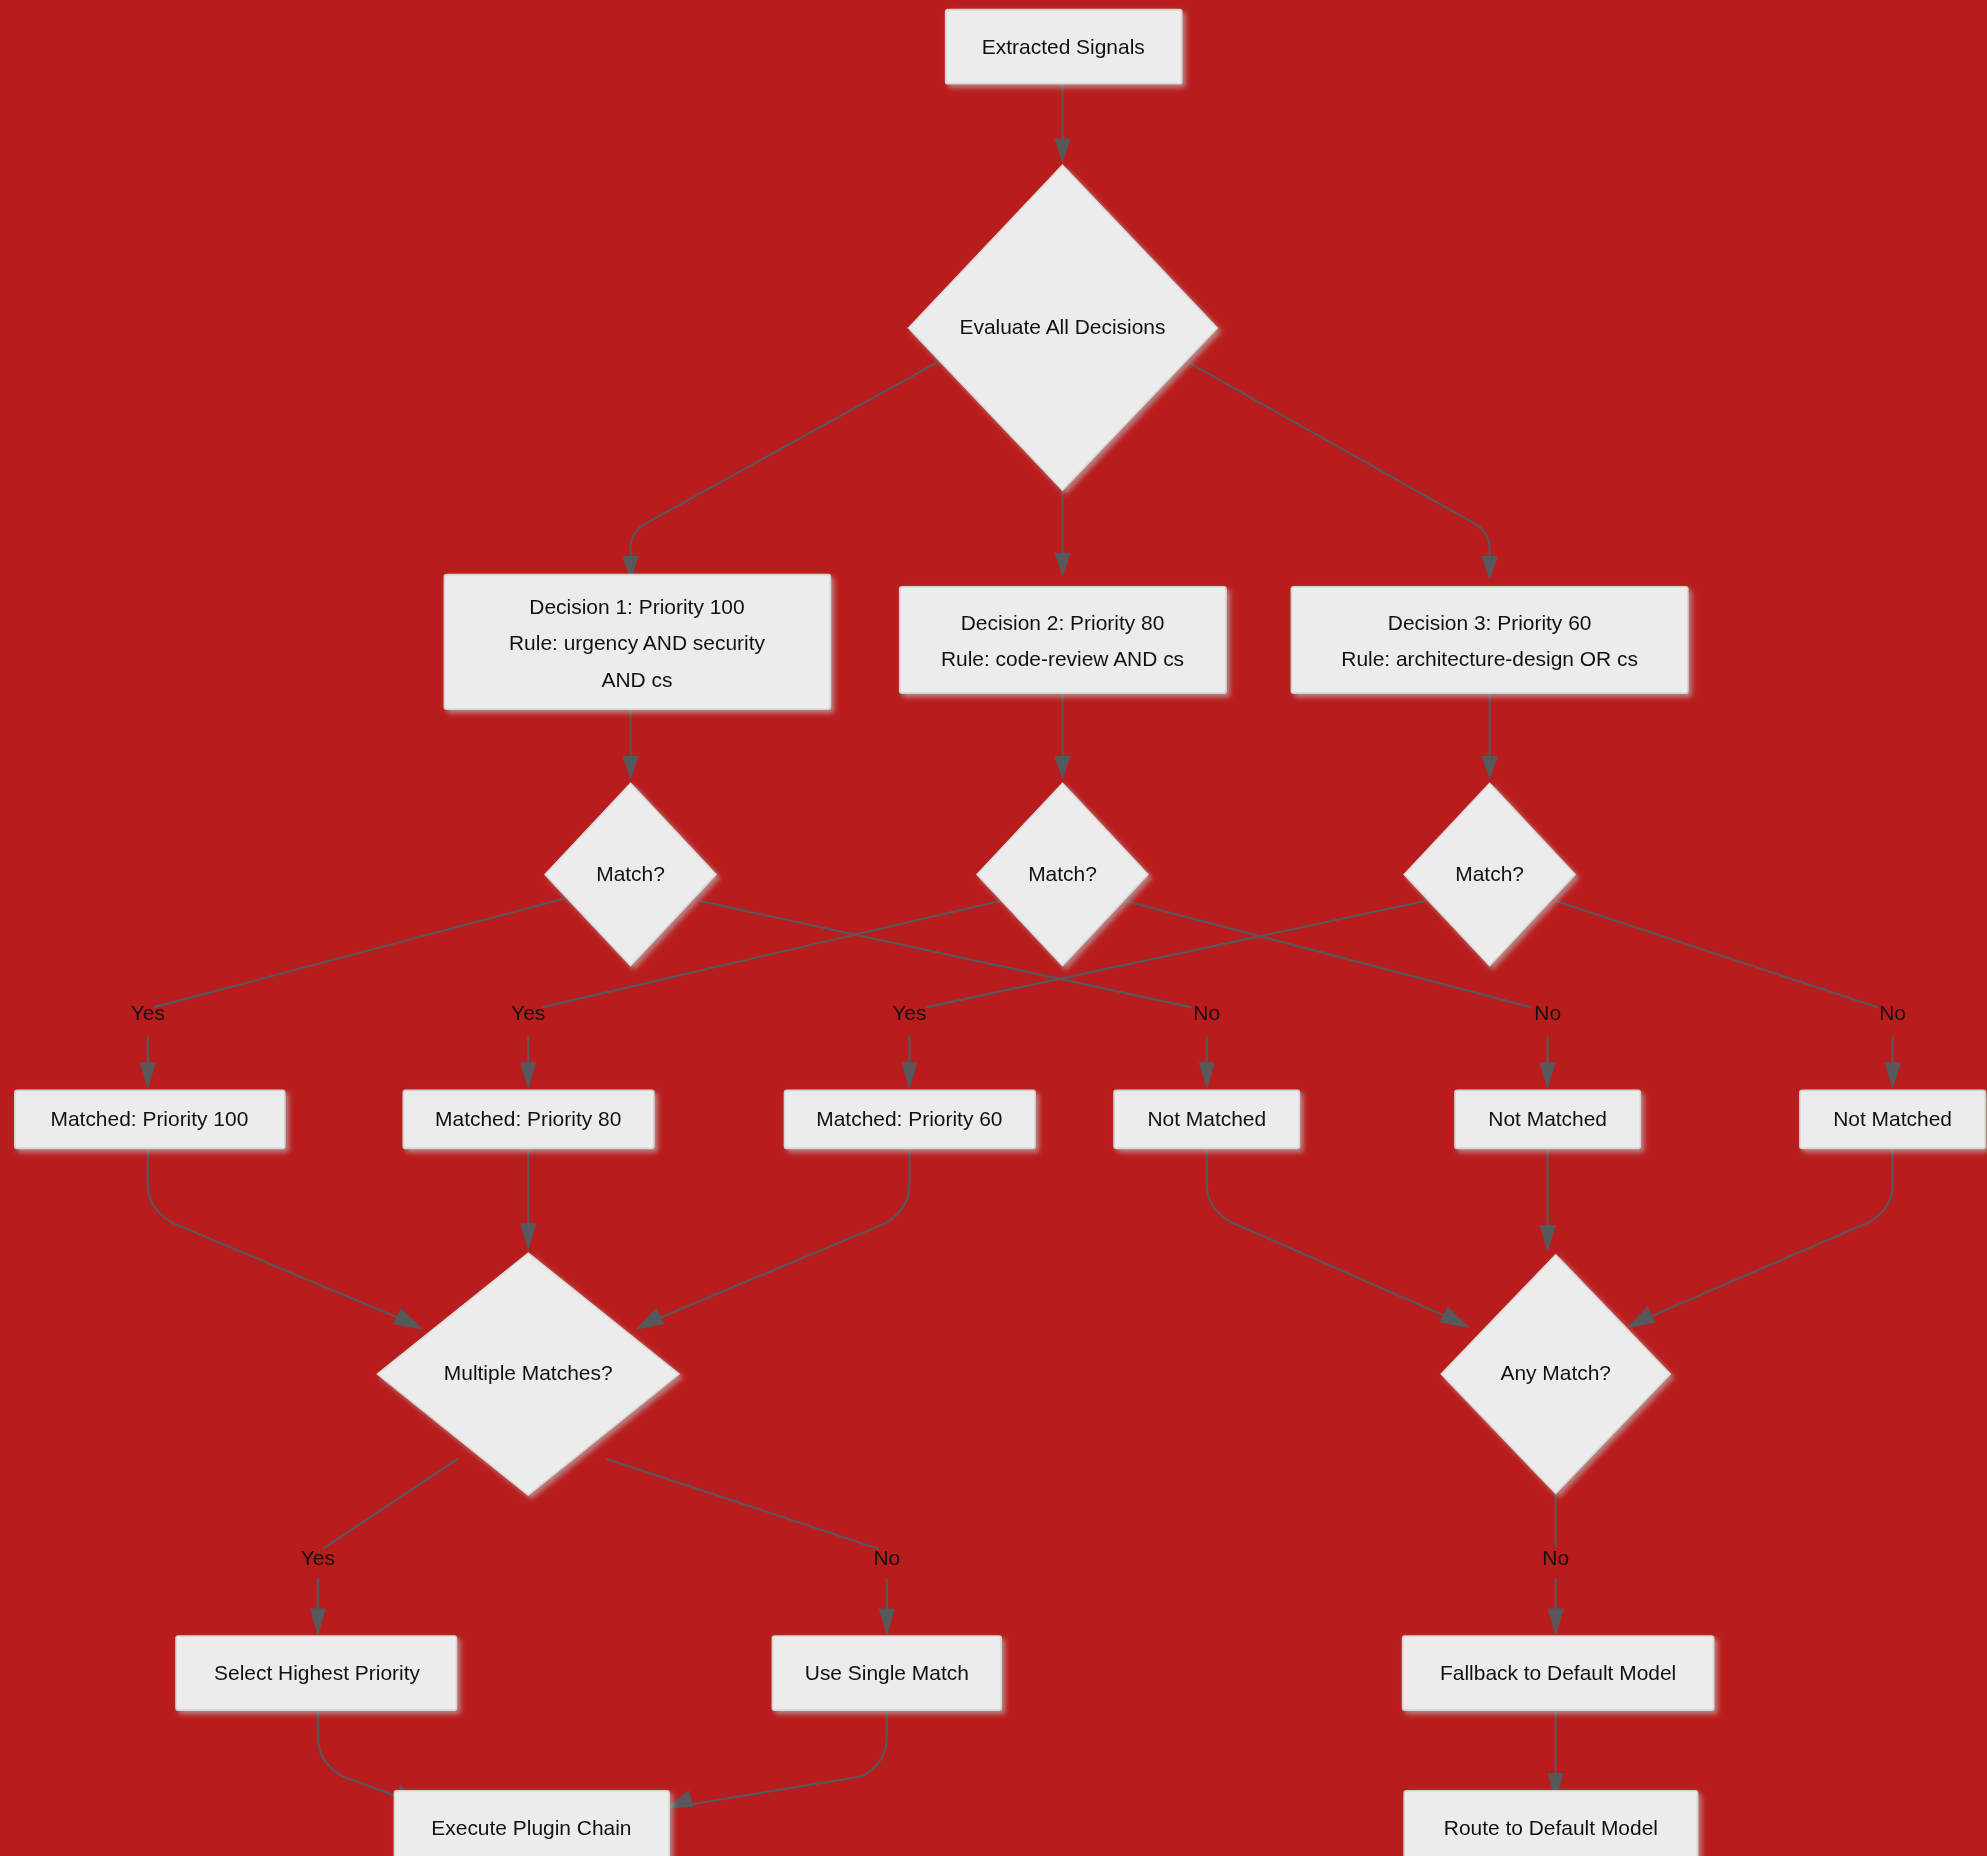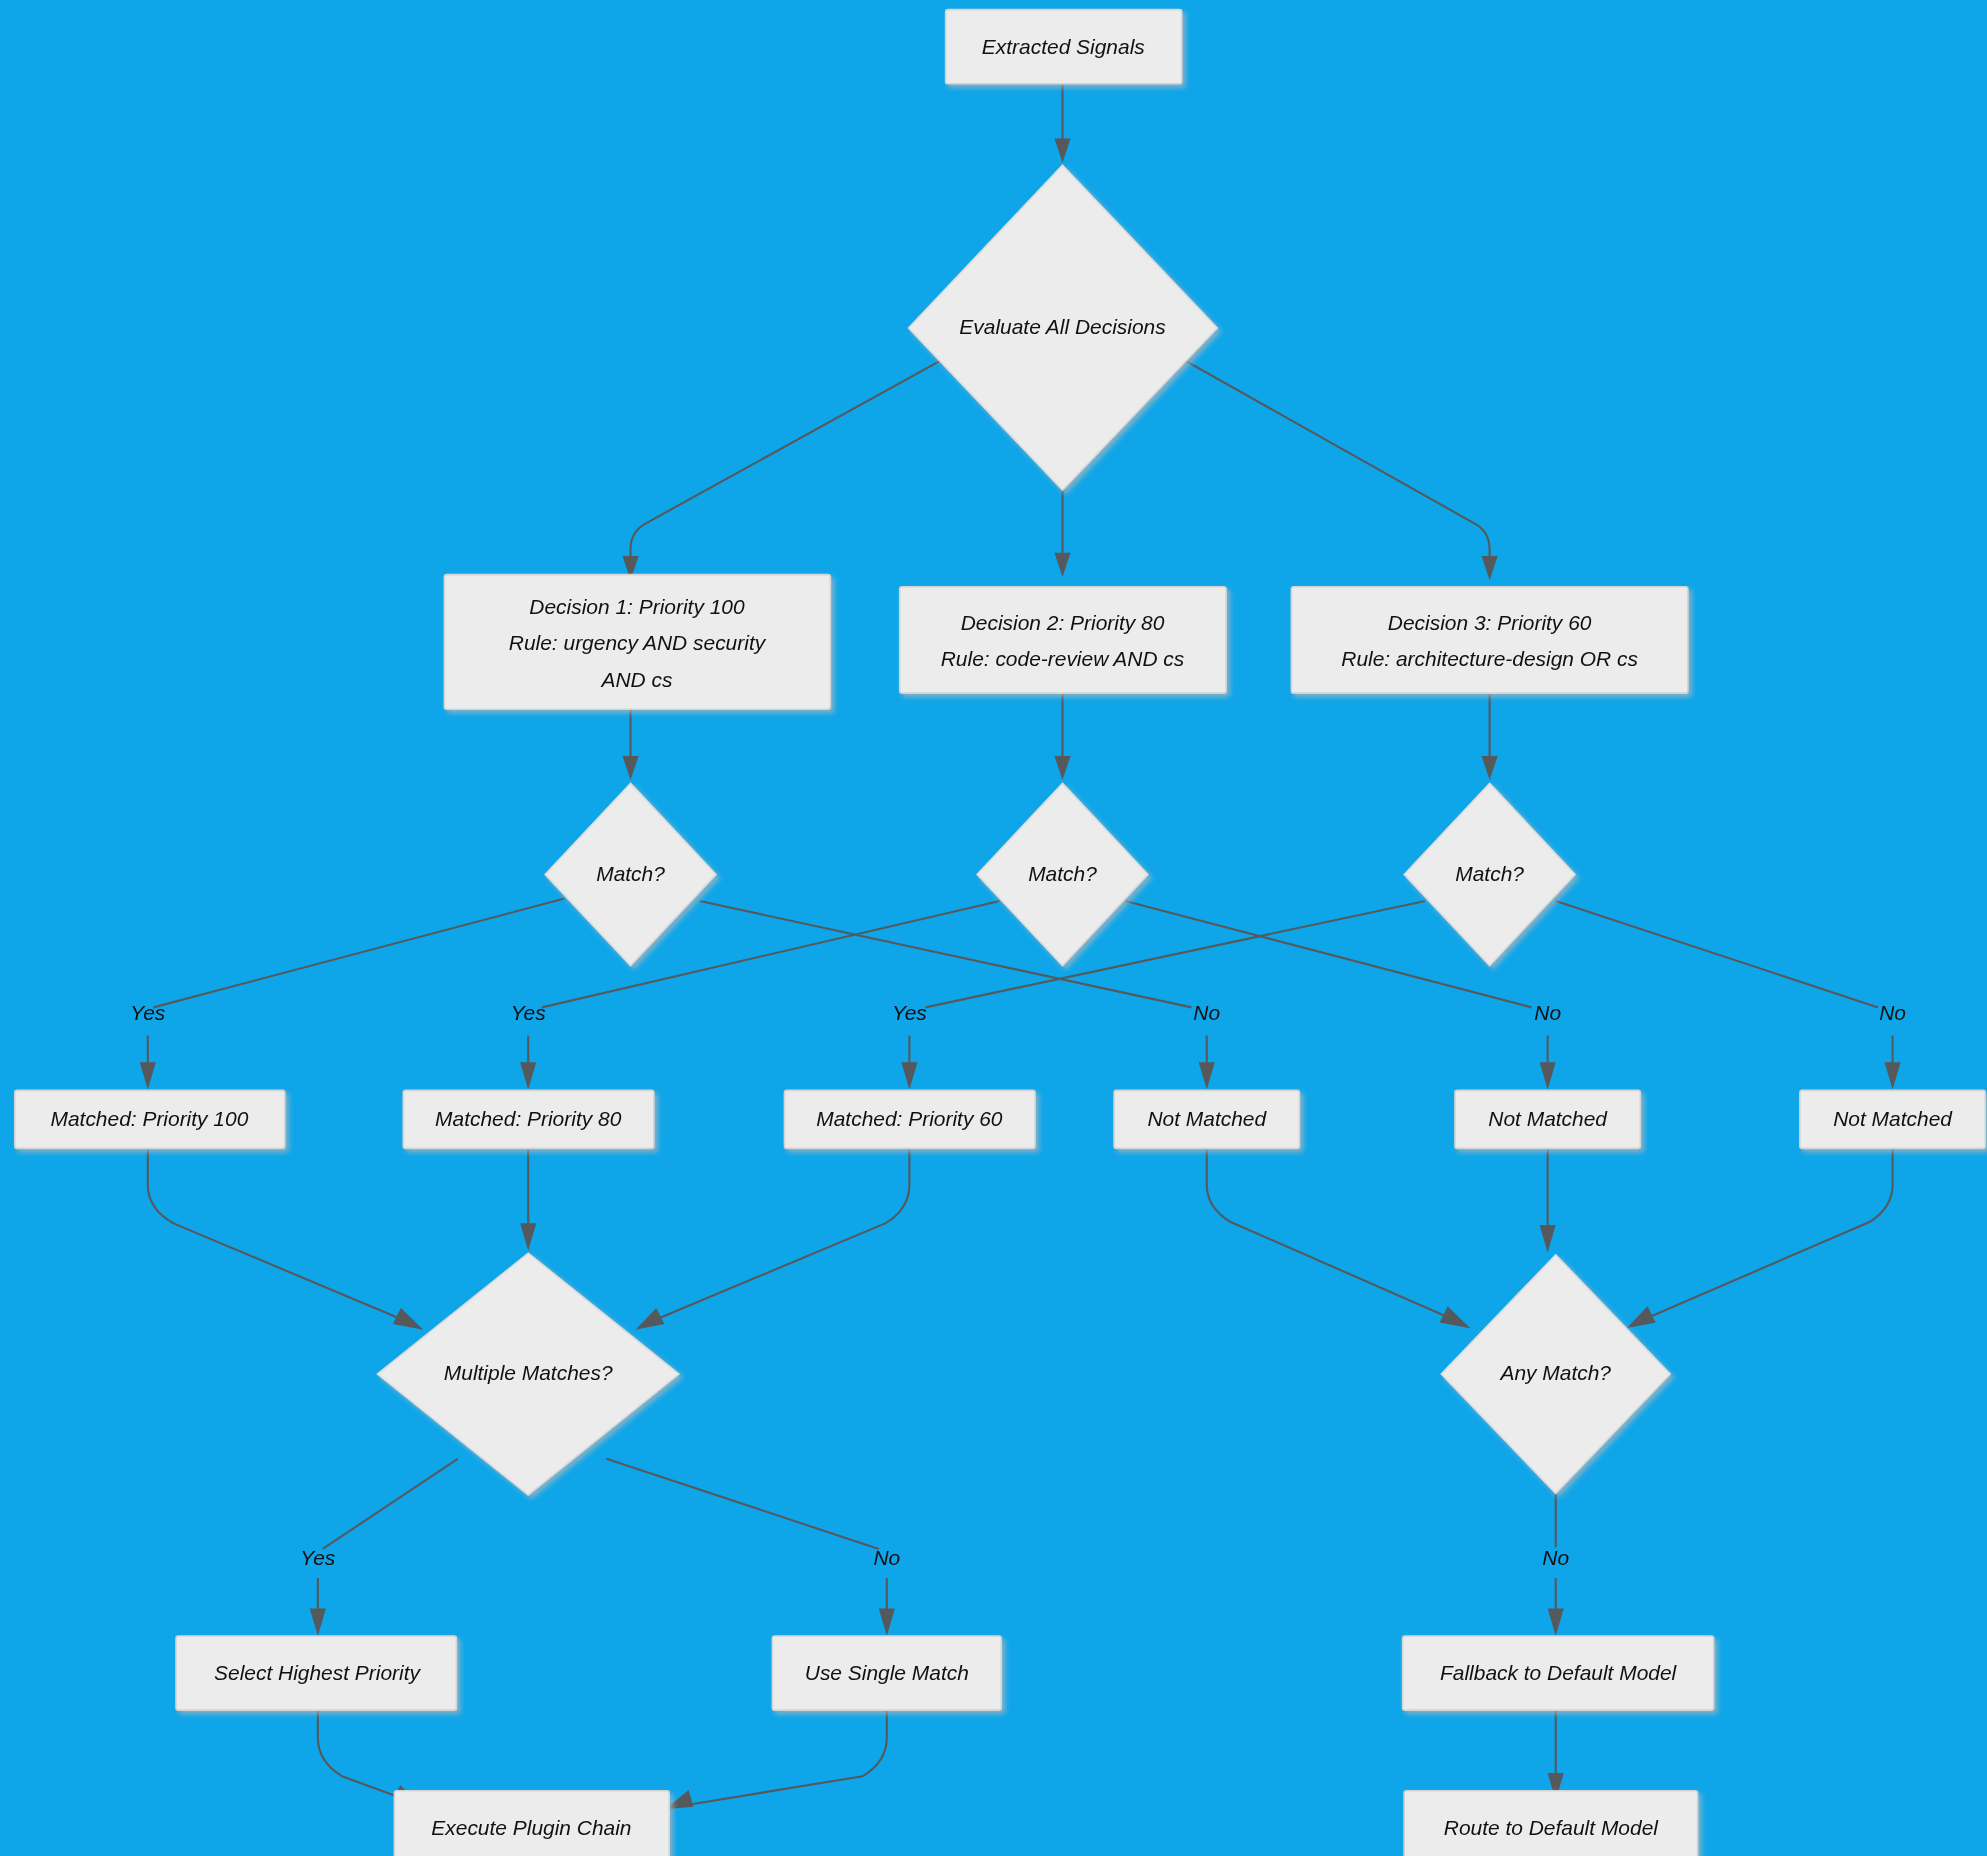--- a/index.html
+++ b/index.html
@@ -4,23 +4,22 @@
 <style>
   html, body {
     margin: 0;
     padding: 0;
     background: #ffffff;
   }
   #canvas-wrap {
     position: relative;
     width: 1988px;
     height: 1856px;
-    background: #0ea5e9;
+    background: #b91c1c;
     overflow: hidden;
-    font-style: italic;
   }
   svg#flow {
     position: absolute;
     top: 0; left: 0;
     width: 1988px;
     height: 1856px;
     display: block;
   }
   .node-rect {
     fill: #ececec;

